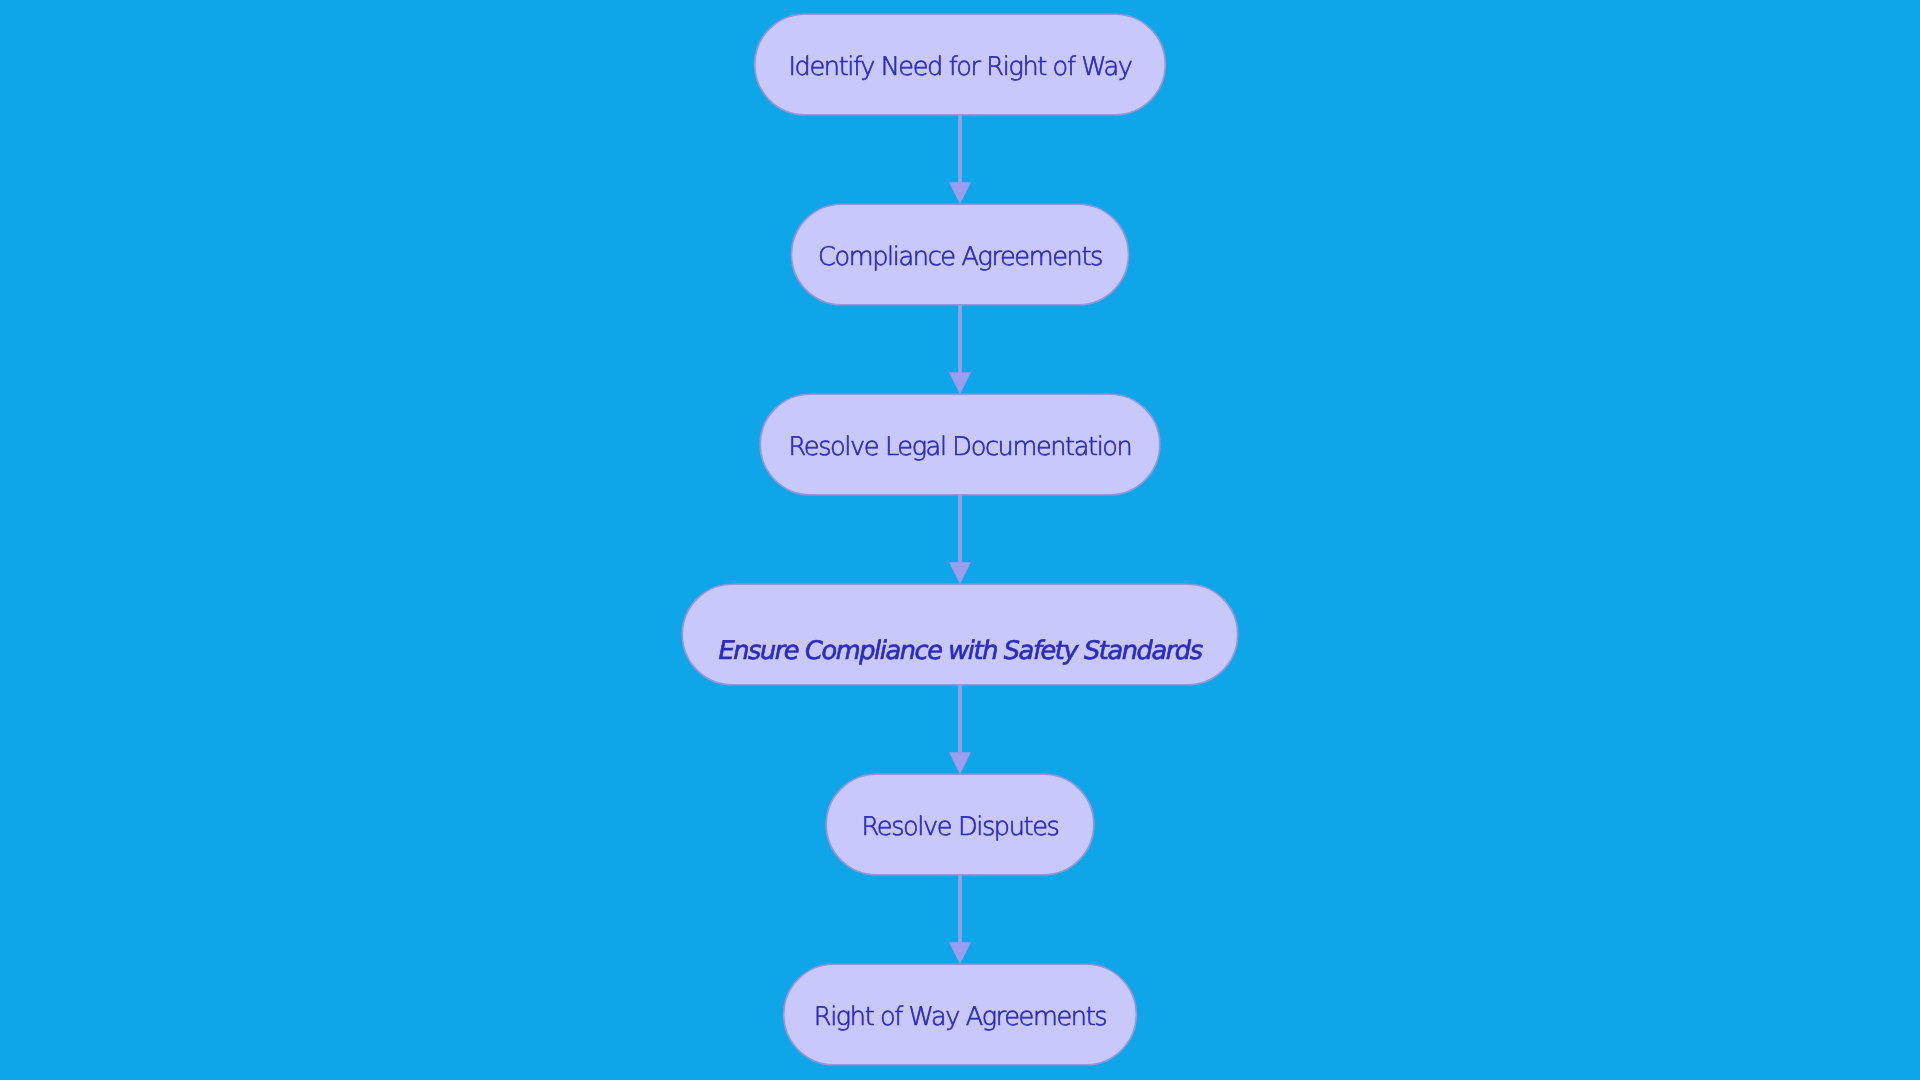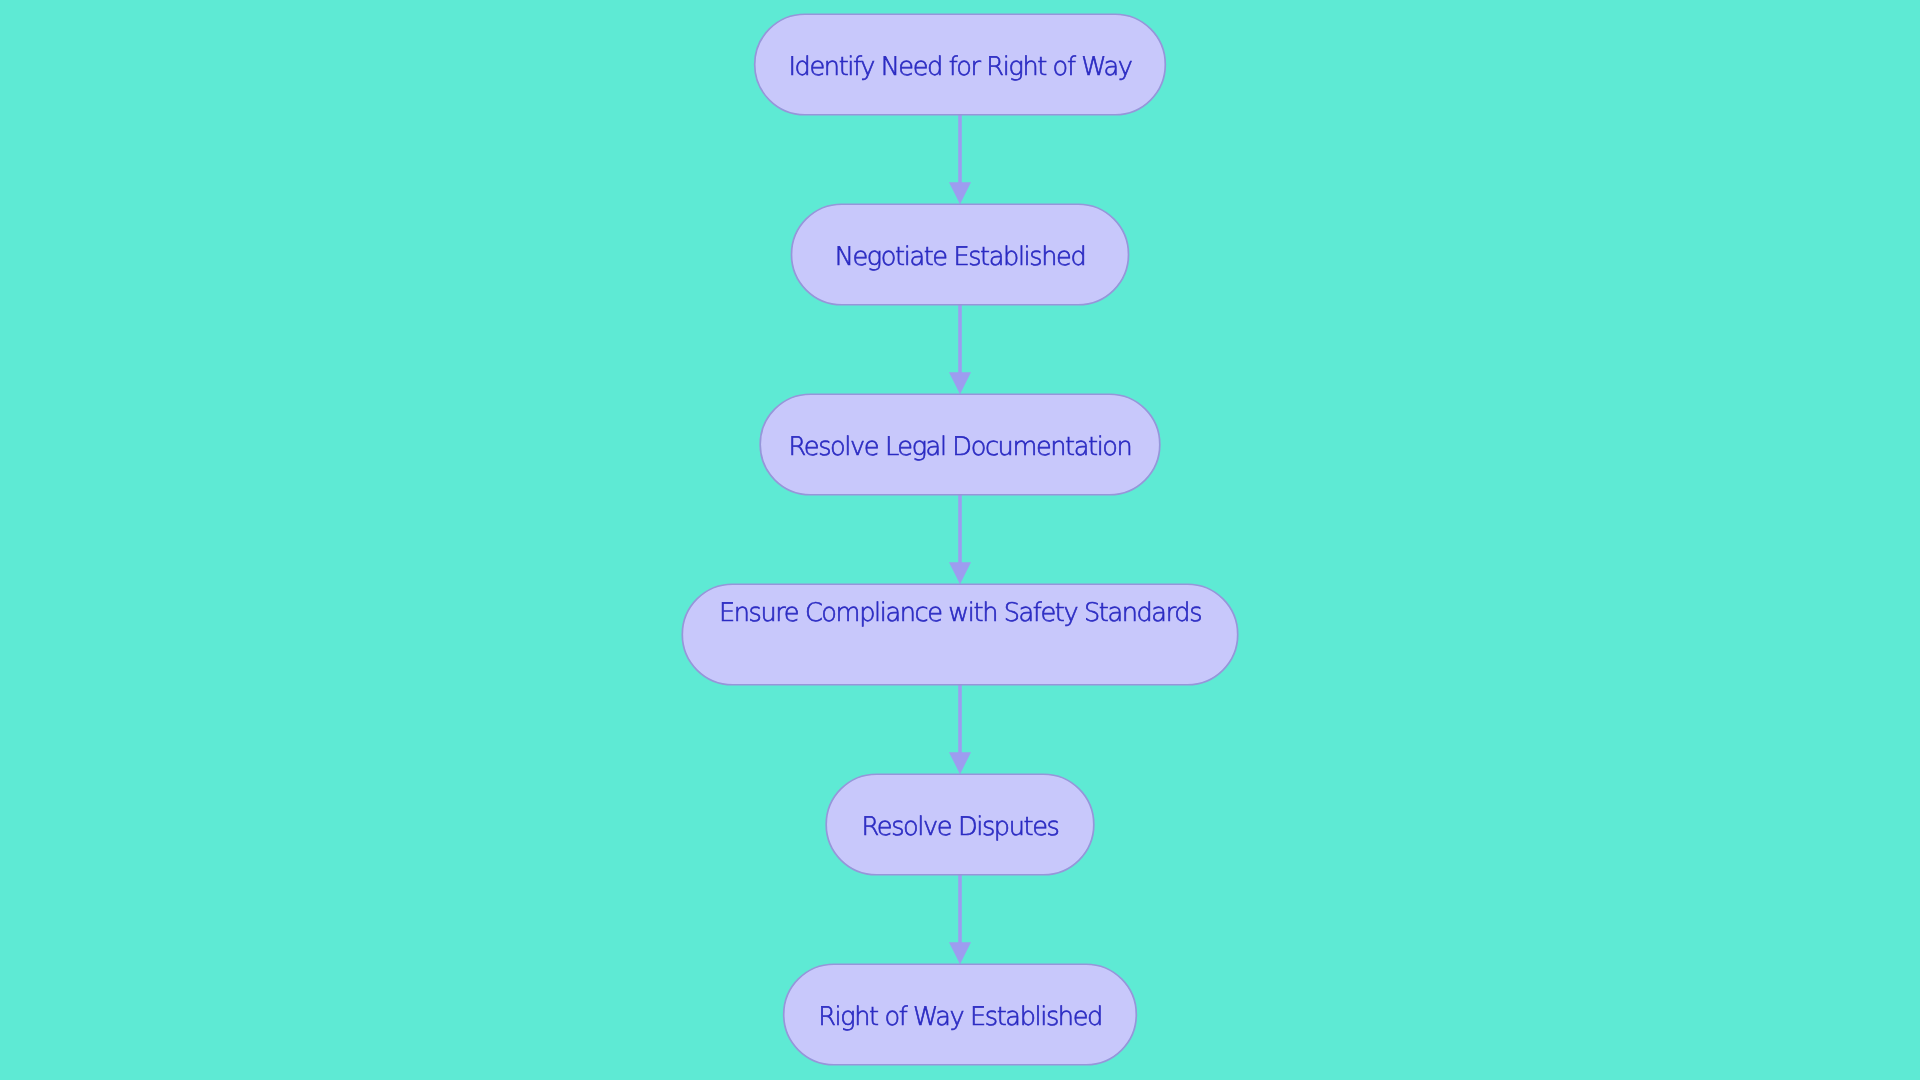--- a/index.html
+++ b/index.html
@@ -38,21 +38,21 @@
     white-space: nowrap;
     transform: translate(-50%, calc(-50% + 2.4px)) translateZ(0);
     user-select: none;
     -webkit-font-smoothing: antialiased;
     text-rendering: geometricPrecision;
   }
 </style>
 </head>
 <body>
 
-<div id="flow-root" style="background: #5eead4;">
+<div id="flow-root" style="background: #0ea5e9;">
 
   <svg id="flow-svg" width="1920" height="1080" viewBox="0 0 1920 1080">
 
     <g id="edge-layer">
       <g class="connector">
         <path class="connector-line" d="M 960 114.75 L 960 183.25" stroke="#9d9df0" stroke-width="3.6" fill="none"></path>
         <path class="arrowhead" d="M 949 182.25 L 971 182.25 L 960 204.25 Z" fill="#9d9df0"></path>
       </g>
       <g class="connector">
         <path class="connector-line" d="M 960 304.75 L 960 373.25" stroke="#9d9df0" stroke-width="3.6" fill="none"></path>
@@ -77,19 +77,19 @@
       <rect class="node-shape" x="791.5" y="204.25" width="337" height="100.5" rx="50.25" ry="50.25" fill="#c8c8fb" stroke="#9696da" stroke-width="1.7"></rect>
       <rect class="node-shape" x="760.2" y="394.25" width="399.6" height="100.5" rx="50.25" ry="50.25" fill="#c8c8fb" stroke="#9696da" stroke-width="1.7"></rect>
       <rect class="node-shape" x="682.3" y="584.25" width="555.4" height="100.5" rx="50.25" ry="50.25" fill="#c8c8fb" stroke="#9696da" stroke-width="1.7"></rect>
       <rect class="node-shape" x="826.2" y="774.25" width="267.6" height="100.5" rx="50.25" ry="50.25" fill="#c8c8fb" stroke="#9696da" stroke-width="1.7"></rect>
       <rect class="node-shape" x="783.7" y="964.25" width="352.6" height="100.5" rx="50.25" ry="50.25" fill="#c8c8fb" stroke="#9696da" stroke-width="1.7"></rect>
     </g>
   </svg>
 
   <div id="label-layer">
     <div class="node-label" style="left: 960px; top: 64.5px; color: rgb(43, 43, 194);">Identify Need for Right of Way</div>
-    <div class="node-label" style="left: 960px; top: 254.5px; color: rgb(43, 43, 194);">Negotiate Established</div>
+    <div class="node-label" style="left: 960px; top: 254.5px; color: rgb(43, 43, 194);">Compliance Agreements</div>
     <div class="node-label" style="left: 960px; top: 444.5px; color: rgb(43, 43, 194);">Resolve Legal Documentation</div>
-    <div class="node-label" style="left: 960px; top: 611px; color: rgb(43, 43, 194);">Ensure Compliance with Safety Standards</div>
+    <div class="node-label" style="left: 960px; top: 649px; color: rgb(43, 43, 194); font-style: italic;">Ensure Compliance with Safety Standards</div>
     <div class="node-label" style="left: 960px; top: 825px; color: rgb(43, 43, 194);">Resolve Disputes</div>
-    <div class="node-label" style="left: 960px; top: 1014.5px; color: rgb(43, 43, 194);">Right of Way Established</div>
+    <div class="node-label" style="left: 960px; top: 1014.5px; color: rgb(43, 43, 194);">Right of Way Agreements</div>
   </div>
 </div>
 
 </body></html>

